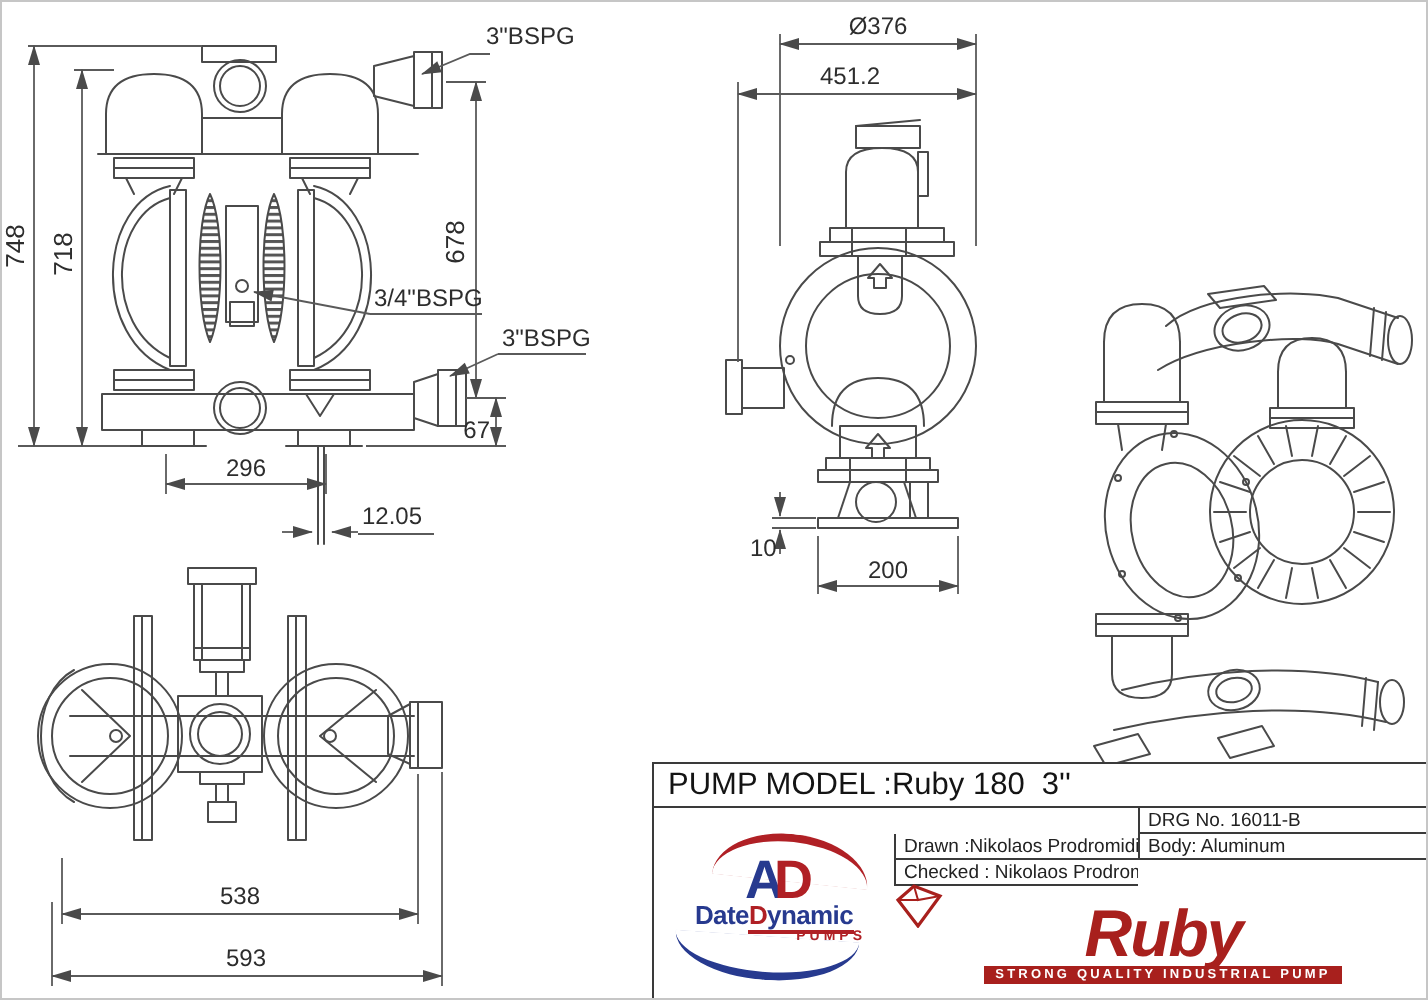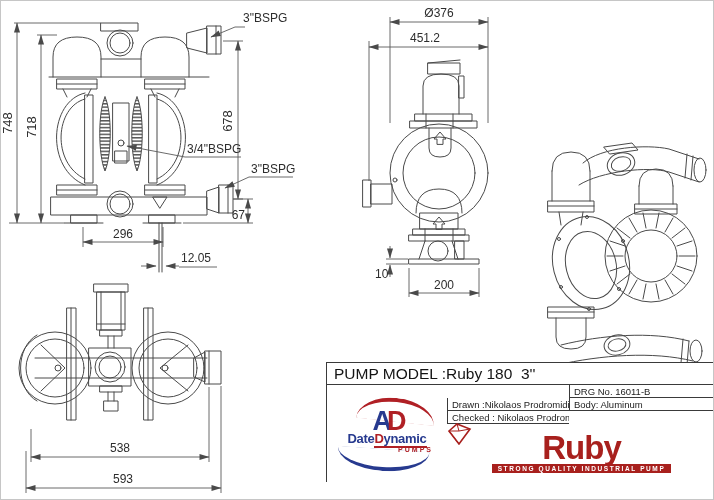--- a/index.html
+++ b/index.html
@@ -3,21 +3,21 @@
 <meta charset="utf-8">
 <style>
   html,body{margin:0;padding:0;background:#e8e8e8;font-family:"Liberation Sans",sans-serif;}
   .sheet{position:relative;width:714px;height:500px;background:#ffffff;border:1px solid #c6c6c6;box-sizing:border-box;overflow:hidden;}
   svg{position:absolute;left:0;top:0;}
   svg .geo{stroke:#4a4a4a;stroke-width:1;fill:none;stroke-linecap:round;stroke-linejoin:round;}
   svg .dim{stroke:#5a5a5a;stroke-width:0.9;fill:none;}
   svg text{font-family:"Liberation Sans",sans-serif;font-size:12px;fill:#2d2d2d;stroke:none;}
   svg text.rot{font-size:13px;}
   
-  .tb{position:absolute;left:325px;top:361px;width:389px;height:120px;border-left:1.5px solid #3a3a3a;border-top:1.5px solid #3a3a3a;box-sizing:border-box;background:#fff;}
+  .tb{position:absolute;left:325px;top:380px;width:389px;height:120px;border-left:1.5px solid #3a3a3a;border-top:1.5px solid #3a3a3a;box-sizing:border-box;background:#fff;}
   .tb-title{position:absolute;left:0;top:0;width:100%;height:22px;border-bottom:1.5px solid #3a3a3a;box-sizing:border-box;font-size:15.5px;color:#141414;padding:2px 0 0 7px;white-space:pre;}
   .tb-cell{position:absolute;font-size:9.5px;color:#222;padding:1px 0 0 4px;box-sizing:border-box;white-space:nowrap;overflow:hidden;}
   .c-date   {left:120px;top:22px;width:122px;height:13px;border-left:1.2px solid #3a3a3a;border-bottom:1.2px solid #3a3a3a;}
   .c-drg    {left:242px;top:22px;width:147px;height:13px;border-left:1.2px solid #3a3a3a;border-bottom:1.2px solid #3a3a3a;}
   .c-drawn  {left:120px;top:35px;width:122px;height:13px;border-left:1.2px solid #3a3a3a;border-bottom:1.2px solid #3a3a3a;}
   .c-body   {left:242px;top:35px;width:147px;height:13px;border-left:1.2px solid #3a3a3a;border-bottom:1.2px solid #3a3a3a;}
   .c-checked{left:120px;top:48px;width:122px;height:13px;border-left:1.2px solid #3a3a3a;border-bottom:1.2px solid #3a3a3a;}
   
   .ad-cell{position:absolute;left:0;top:22px;width:120px;height:98px;display:flex;align-items:center;justify-content:center;}
   .ad-logo{position:relative;width:104px;text-align:center;}
@@ -25,21 +25,21 @@
   .ad-mono{font-weight:bold;font-size:27px;line-height:22px;letter-spacing:-5px;margin-top:-12px;}
   .ad-mono .a{color:#273a8f;}
   .ad-mono .d{color:#b02025;}
   .ad-name{font-weight:bold;font-size:13px;line-height:13px;color:#273a8f;letter-spacing:-0.3px;}
   .ad-name .d{color:#b02025;}
   .ad-name .dyn{border-bottom:2px solid #b02025;padding-bottom:0;}
   .ad-pumps{font-weight:bold;font-size:7px;color:#b02025;letter-spacing:2px;text-align:right;margin:1px 6px 0 0;}
   .ad-swoosh-bot{width:92px;height:18px;border-bottom:4px solid #273a8f;border-radius:0 0 50% 50% / 0 0 100% 100%;margin:-4px auto 0 2px;transform:rotate(4deg);}
   
   .ruby-cell{position:absolute;left:120px;top:60px;width:269px;height:60px;display:flex;flex-direction:column;align-items:center;justify-content:center;}
-  .ruby-row{display:flex;align-items:center;gap:2px;}
+  .ruby-row{display:flex;align-items:center;gap:2px;font-style:italic;}
   .ruby-name{font-weight:bold;font-size:33px;line-height:30px;color:#a8201d;letter-spacing:-1px;}
   .ruby-tag{margin-top:1px;background:#a8201d;color:#fff;font-size:6.5px;font-weight:bold;letter-spacing:1.6px;padding:1.5px 6px 1px 6px;white-space:nowrap;}
 </style>
 </head>
 <body>
 
 <div class="sheet">
 
 <svg width="714" height="500" viewBox="0 0 714 500">
   <defs>

